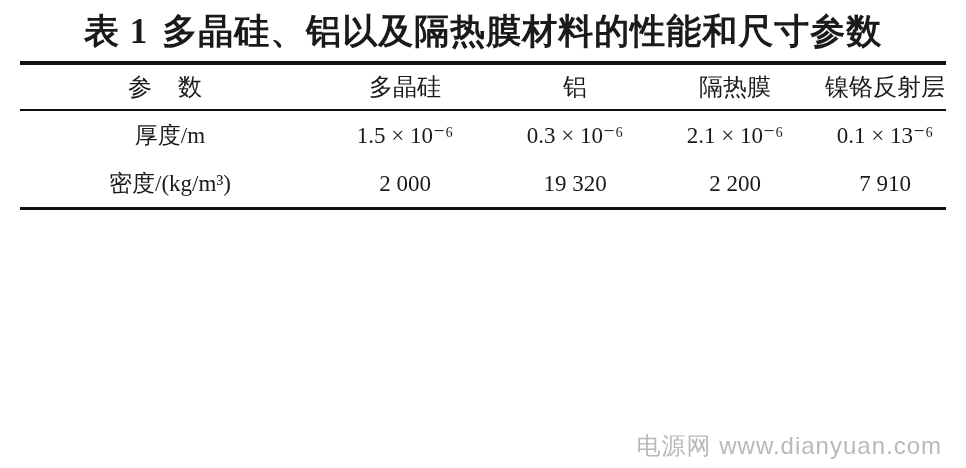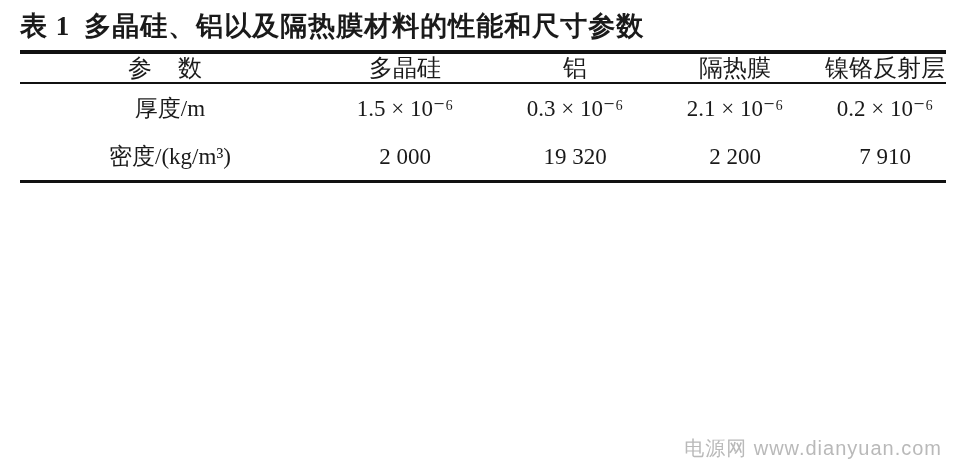--- a/index.html
+++ b/index.html
@@ -16,21 +16,22 @@
     overflow: hidden;
   }
   .sheet {
     position: relative;
     width: 966px;
     height: 468px;
     box-sizing: border-box;
     padding: 0 20px;
   }
   .table-caption {
-    font-size: 27px;
+    text-align: center;
+    font-size: 35px;
     font-weight: bold;
     letter-spacing: 1px;
     padding: 8px 0 6px 0;
     white-space: nowrap;
   }
   .caption-num {
     margin-right: 14px;
   }
   .rule-thick {
     border-top: 4px solid #111;
@@ -52,21 +53,21 @@
     border: none;
     padding: 0;
     font-weight: normal;
     font-size: 23px;
     line-height: 1.0;
     vertical-align: middle;
     text-align: center;
     white-space: nowrap;
   }
   table.param-table th {
-    height: 28px;
+    height: 44px;
     font-size: 24px;
   }
   table.param-table td {
     height: 48px;
   }
   col.c0 { width: 300px; }
   col.c1 { width: 170px; }
   col.c2 { width: 170px; }
   col.c3 { width: 150px; }
   col.c4 { width: 150px; }
@@ -76,21 +77,21 @@
     font-size: 23px;
   }
   .hdr-param {
     letter-spacing: 10px;
     padding-left: 10px;
   }
   .watermark {
     position: absolute;
     right: 24px;
     bottom: 6px;
-    font-size: 20px;
+    font-size: 24px;
     color: #b9b9b9;
     font-family: "Liberation Sans", sans-serif;
     letter-spacing: 1px;
     white-space: nowrap;
   }
 </style>
 </head>
 <body>
 
 <div class="sheet">
@@ -129,21 +130,21 @@
         <col class="c2">
         <col class="c3">
         <col class="c4">
     </colgroup>
     <tbody>
       <tr>
         <td class="rowlabel">厚度/m</td>
         <td>1.5 × 10⁻⁶</td>
         <td>0.3 × 10⁻⁶</td>
         <td>2.1 × 10⁻⁶</td>
-        <td>0.2 × 10⁻⁶</td>
+        <td>0.1 × 13⁻⁶</td>
       </tr>
       <tr>
         <td class="rowlabel">密度/(kg/m³)</td>
         <td>2 000</td>
         <td>19 320</td>
         <td>2 200</td>
         <td>7 910</td>
       </tr>
     </tbody>
   </table>

